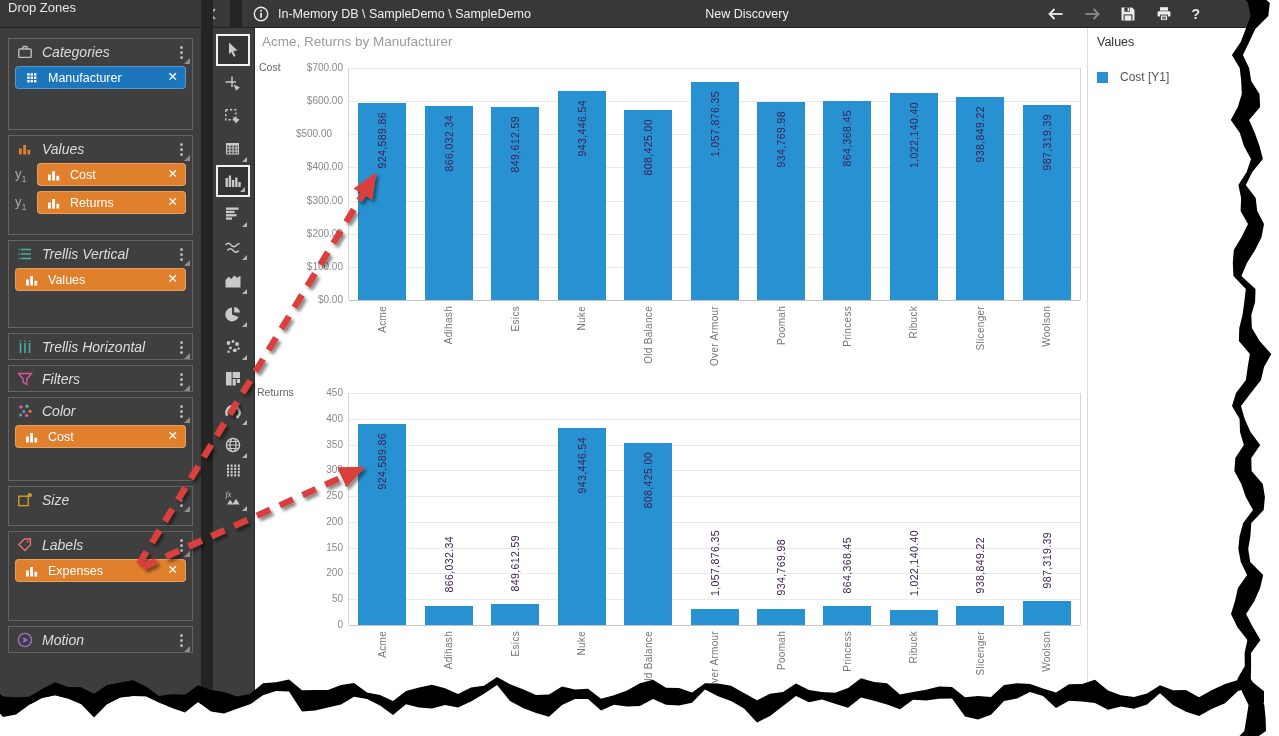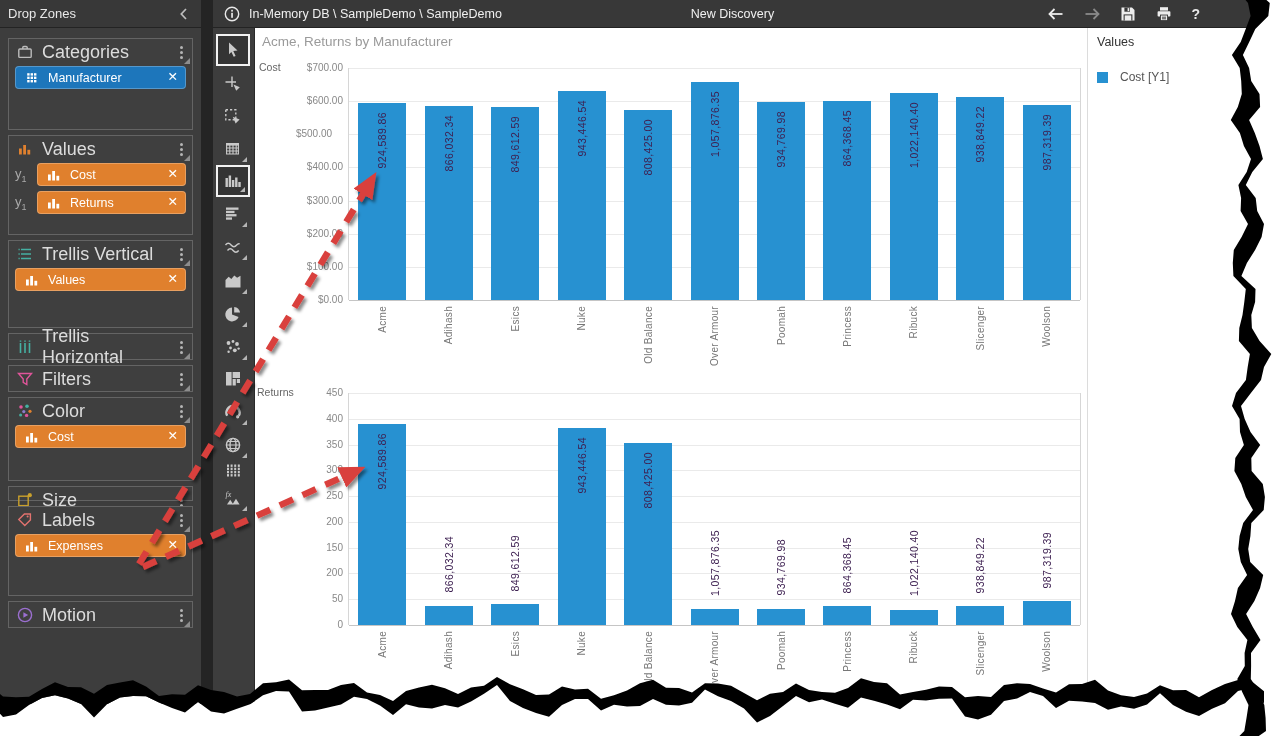--- a/index.html
+++ b/index.html
@@ -3,40 +3,40 @@
 <meta charset="utf-8">
 <style>
   html,body{margin:0;padding:0;background:#fff;}
   body{width:1279px;height:736px;position:relative;overflow:hidden;
        font-family:"Liberation Sans",sans-serif;-webkit-font-smoothing:antialiased;}
   #ui{position:absolute;left:0;top:0;width:1279px;height:736px;}
 
   
   #titlebar{position:absolute;left:0;top:0;width:1252px;height:28px;background:#383838;
             border-bottom:1px solid #232323;box-sizing:border-box;display:flex;align-items:center;}
-  #tb-left{width:201px;height:100%;display:flex;align-items:center;padding:0 8px;box-sizing:border-box;}
+  #tb-left{width:230px;height:100%;display:flex;padding:0 8px;box-sizing:border-box;}
   #tb-left .hdr{color:#e8e8e8;font-size:13px;flex:1;}
   #tb-left .chev{color:#bdbdbd;display:flex;align-items:center;}
   #tb-gapcell{width:12px;height:100%;background:#242424;}
   #tb-main{flex:1;height:100%;display:flex;align-items:center;position:relative;padding-left:10px;}
   #info-ic{display:flex;align-items:center;margin-right:8px;}
   #breadcrumb{color:#f0f0f0;font-size:12.5px;}
   #doc-title{position:absolute;left:0;right:0;text-align:center;color:#f0f0f0;font-size:12.5px;pointer-events:none;}
   #tb-icons{position:absolute;right:52px;display:flex;align-items:center;gap:18px;}
   #tb-icons .tbi{display:flex;align-items:center;}
   #help-ic{color:#e8e8e8;font-size:14px;font-weight:bold;}
   .dim{opacity:.45;}
 
   
   #gapstrip{position:absolute;left:201px;top:0;width:12px;height:704px;background:#242424;}
   #sidebar{position:absolute;left:0;top:28px;width:201px;height:676px;background:#3d3d3d;
            padding:10px 8px 0 8px;box-sizing:border-box;}
   .section{position:relative;border:1px solid #646464;background:#3f3f3f;margin-bottom:5px;box-sizing:border-box;}
   .sec-head{display:flex;align-items:center;height:26px;padding:0 4px 0 7px;gap:8px;}
-  .sec-label{font-size:18px;color:#dcdcdc;flex:1;}
+  .sec-label{font-size:14px;color:#dcdcdc;flex:1;font-style:italic;}
   .kebab{display:flex;flex-direction:column;gap:2px;padding:3px 5px;}
   .kebab i{width:3px;height:3px;border-radius:50%;background:#b5b5b5;display:block;}
   .fold{position:absolute;top:19px;right:2px;width:0;height:0;
         border-left:6px solid transparent;border-bottom:6px solid #8d8d8d;}
   .chips{padding:1px 6px 0 6px;}
   .chip-row{display:flex;align-items:center;gap:5px;margin-bottom:5px;}
   .prefix{width:17px;color:#a9a9a9;font-size:13px;flex:none;}
   .prefix sub{font-size:9px;}
   .chip{flex:1;height:23px;border-radius:4px;display:flex;align-items:center;gap:7px;padding:0 8px;
         box-shadow:inset 0 0 0 1px rgba(255,255,255,.25);}
@@ -317,21 +317,21 @@
                   <rect x="7.2" y="5" width="2.8" height="9.5" fill="#ffffff"></rect>
                   <rect x="11.4" y="9.8" width="2.8" height="4.7" fill="#ffffff"></rect>
                 </svg>
               </span>
               <span class="chip-label">Cost</span>
               <span class="chip-x">✕</span>
             </div>
           </div>
         </div>
       </div>
-      <div class="section" style="height: 15px;">
+      <div class="section" style="height: 40px;">
         <div class="sec-head">
           <span class="sec-icon" style="display: flex;">
             <svg width="18" height="18" viewBox="0 0 18 18" xmlns="http://www.w3.org/2000/svg">
               <rect x="2.8" y="5.2" width="9.4" height="9.4" stroke="#c9a02c" fill="none" stroke-width="1.4"></rect>
               <circle cx="13.8" cy="4.2" r="2.1" fill="#c9a02c"></circle>
             </svg>
           </span>
           <span class="sec-label">Size</span>
           <span class="kebab">
             <i></i>

